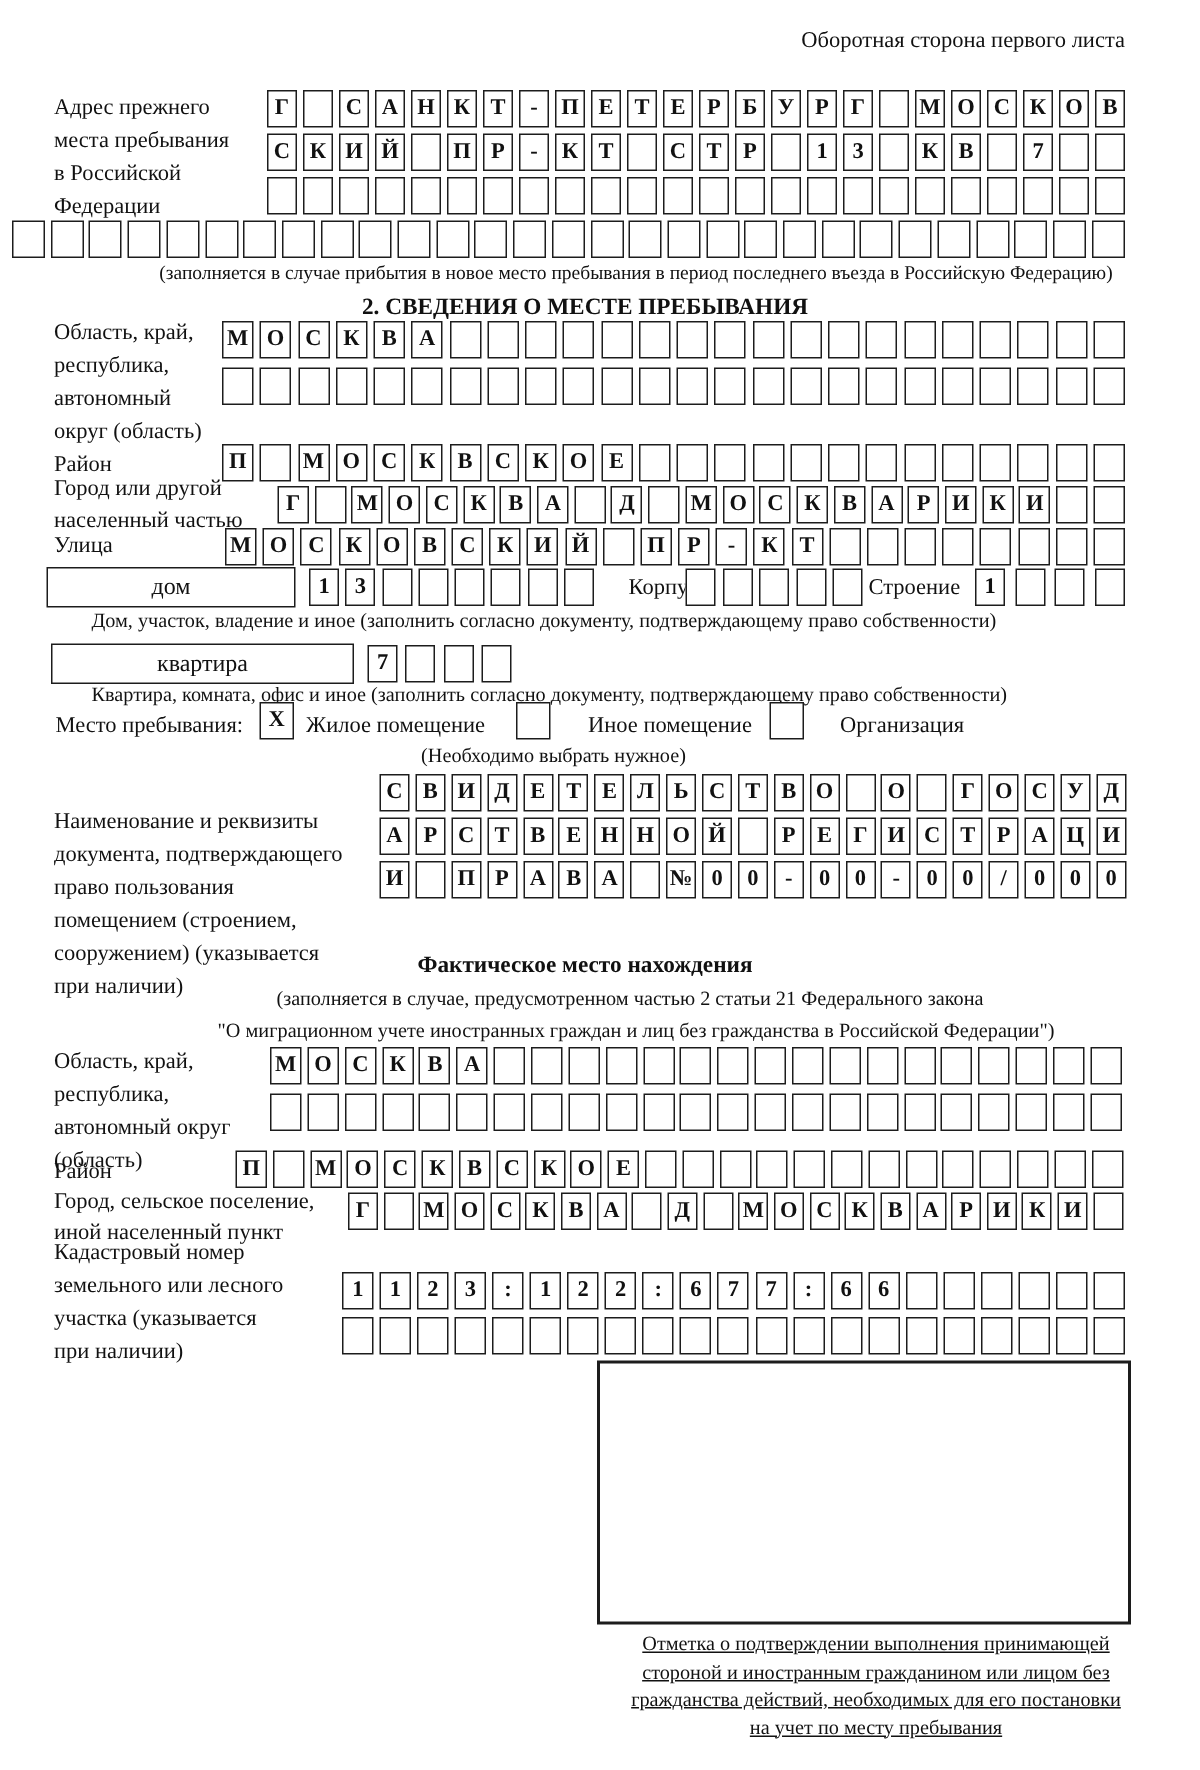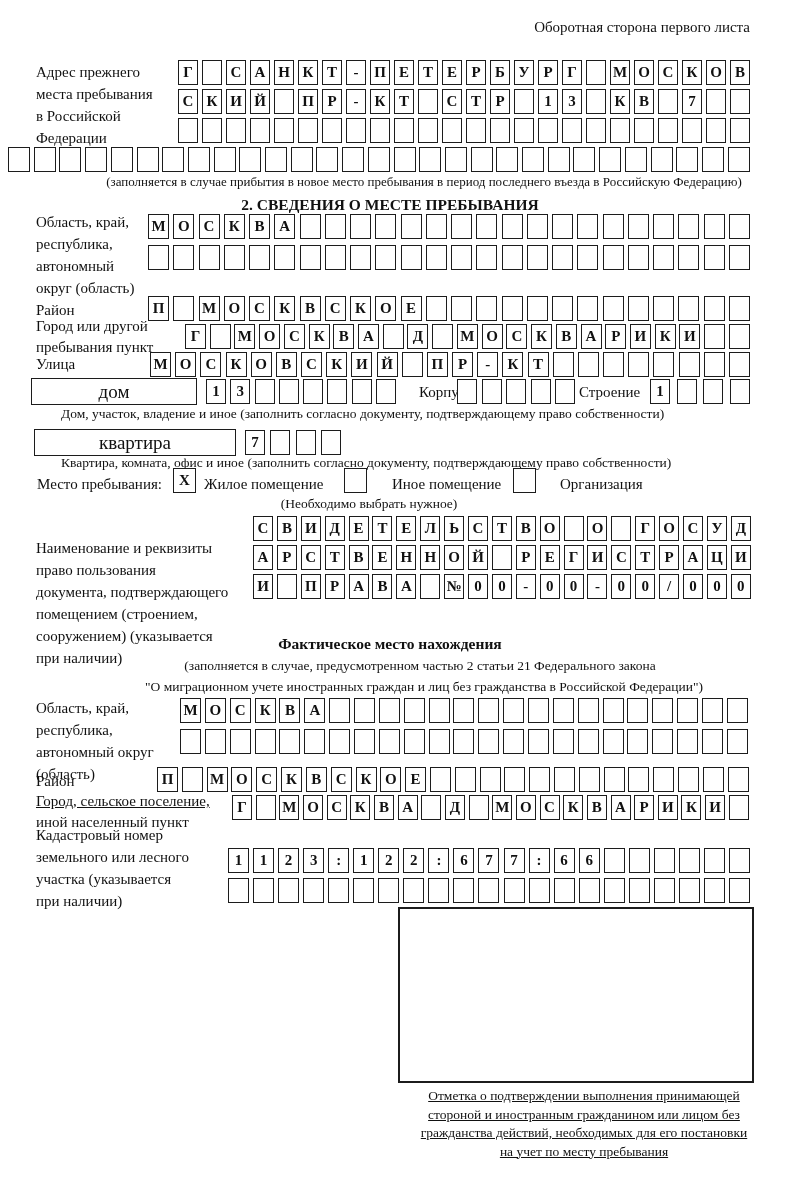--- a/index.html
+++ b/index.html
@@ -26,21 +26,21 @@
     border:1.5px solid #1c1c1c;
     display:flex;align-items:center;justify-content:center;
     font-size:15px;font-weight:600;
     background:#fff;box-sizing:border-box;
     flex:0 0 auto;
   }
   .longbox{
     position:absolute;
     border:1.5px solid #1c1c1c;
     display:flex;align-items:center;justify-content:center;
-    font-size:19px;background:#fff;box-sizing:border-box;text-align:center;
+    font-size:16px;background:#fff;box-sizing:border-box;text-align:center;
   }
   .cb{
     position:absolute;
     width:23px;height:25px;
     border:1.5px solid #1c1c1c;
     display:flex;align-items:center;justify-content:center;
     font-size:15px;font-weight:600;
     background:#fff;box-sizing:border-box;
   }
   .center{text-align:center;}
@@ -259,21 +259,21 @@
       <span class="cell"></span>
       <span class="cell"></span>
       <span class="cell"></span>
       <span class="cell"></span>
       <span class="cell"></span>
       <span class="cell"></span>
     </div>
 
   <div class="abs" style="top:316px;left:36px;">
     <div class="lbl" style="line-height:21px;">Город или другой</div>
-    <div class="lbl" style="line-height:21px;">пребывания пункт</div>
+    <div class="lbl" style="line-height:21px;">населенный частью</div>
   </div>
   <div class="boxrow" style="top:324px;left:185px;width:565px;--cw:21px;">
       <span class="cell">Г</span>
       <span class="cell"></span>
       <span class="cell">М</span>
       <span class="cell">О</span>
       <span class="cell">С</span>
       <span class="cell">К</span>
       <span class="cell">В</span>
       <span class="cell">А</span>
@@ -363,22 +363,22 @@
   <span class="cb" style="top:468px;left:173px;">X</span>
   <div class="abs lbl" style="top:473px;left:204px;">Жилое помещение</div>
   <span class="cb" style="top:468px;left:344px;"></span>
   <div class="abs lbl" style="top:473px;left:392px;">Иное помещение</div>
   <span class="cb" style="top:468px;left:513px;"></span>
   <div class="abs lbl" style="top:473px;left:560px;">Организация</div>
   <div class="abs cap center" style="top:496px;left:195px;width:300px;font-size:13.5px;">(Необходимо выбрать нужное)</div>
 
   <div class="abs" style="top:537px;left:36px;">
     <div class="lbl">Наименование и реквизиты</div>
+    <div class="lbl">документа, подтверждающего</div>
     <div class="lbl">право пользования</div>
-    <div class="lbl">документа, подтверждающего</div>
     <div class="lbl">помещением (строением,</div>
     <div class="lbl">сооружением) (указывается</div>
     <div class="lbl">при наличии)</div>
   </div>
   <div class="boxrow" style="top:516px;left:253px;width:498px;">
       <span class="cell">С</span>
       <span class="cell">В</span>
       <span class="cell">И</span>
       <span class="cell">Д</span>
       <span class="cell">Е</span>
@@ -529,21 +529,21 @@
       <span class="cell"></span>
       <span class="cell"></span>
       <span class="cell"></span>
       <span class="cell"></span>
       <span class="cell"></span>
       <span class="cell"></span>
       <span class="cell"></span>
     </div>
 
   <div class="abs" style="top:791px;left:36px;">
-    <div class="lbl" style="line-height:21px;text-decoration:underline;">Город, сельское поселение,</div>
+    <div class="lbl" style="line-height:21px;">Город, сельское поселение,</div>
     <div class="lbl" style="line-height:21px;">иной населенный пункт</div>
   </div>
   <div class="boxrow" style="top:795px;left:232px;width:517px;">
       <span class="cell">Г</span>
       <span class="cell"></span>
       <span class="cell">М</span>
       <span class="cell">О</span>
       <span class="cell">С</span>
       <span class="cell">К</span>
       <span class="cell">В</span>

